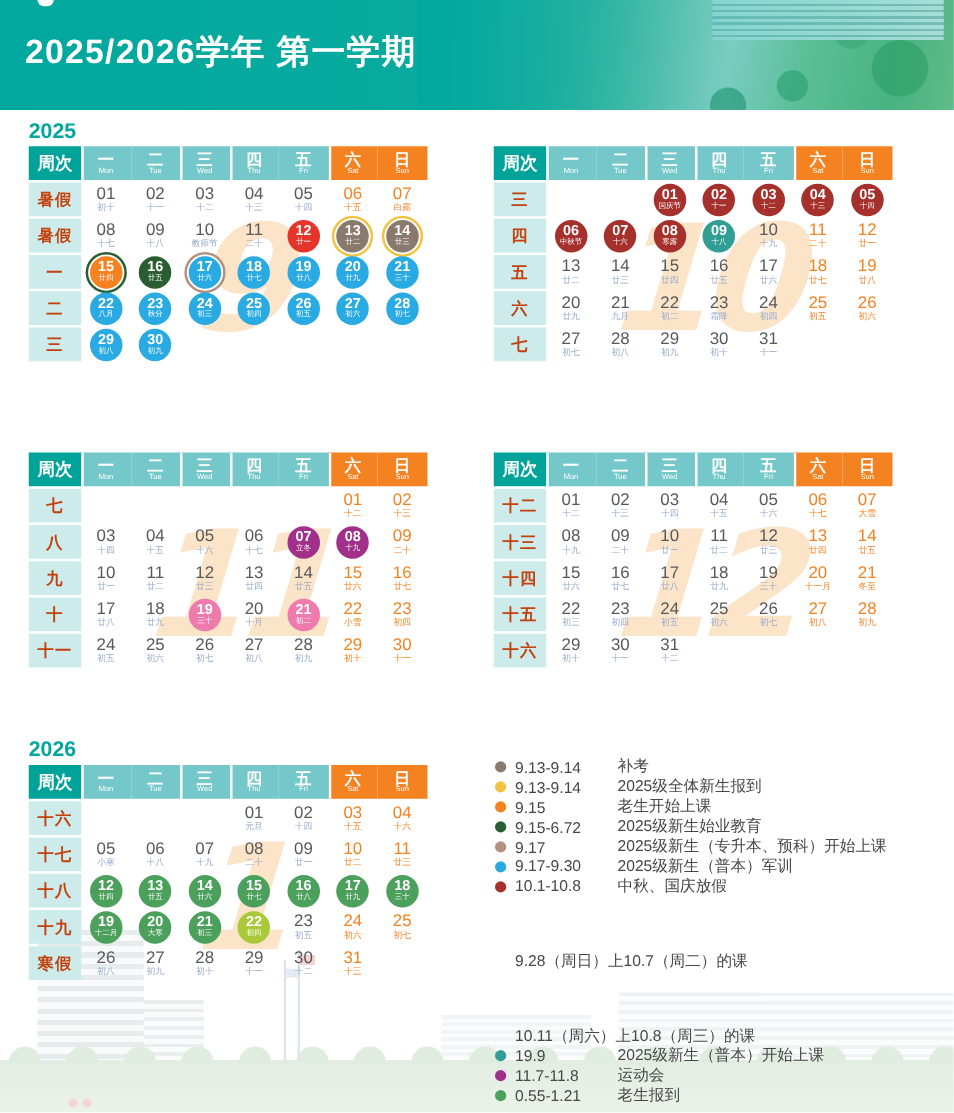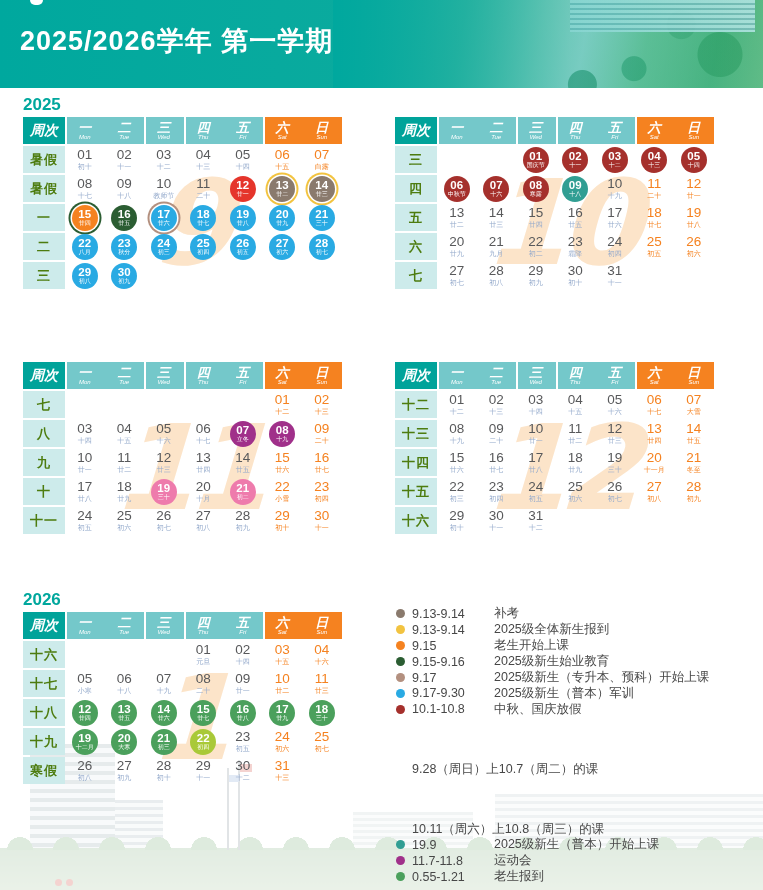--- a/index.html
+++ b/index.html
@@ -46,27 +46,27 @@
     background:repeating-linear-gradient(to bottom,#c2cfd2 0 3px,#eef3f4 3px 6px);}
   .bp-umb{position:absolute;bottom:4px;width:7px;height:7px;border-radius:50%;background:#d23b2e;}
 
   
   .year-label{position:absolute;font-size:17px;font-weight:bold;color:#00a79d;z-index:1;}
   .month{position:absolute;width:319px;z-index:1;}
   .cal{display:grid;grid-template-columns:42px repeat(7,39.5px);grid-auto-rows:27px;row-gap:2px;position:relative;z-index:1;}
   .wm{position:absolute;left:55%;top:106px;transform:translate(-50%,-50%) skewX(-6deg);
     font-size:118px;line-height:1;font-weight:bold;font-style:italic;letter-spacing:-8px;
     color:#fce4c9;z-index:0;font-family:"DejaVu Sans",sans-serif;}
-  .hcell{background:#74c8ca;color:#fff;display:flex;flex-direction:column;align-items:center;justify-content:center;font-style:italic;}
+  .hcell{background:#74c8ca;color:#fff;display:flex;flex-direction:column;align-items:center;justify-content:center;}
   .hcell .hzh{font-size:13px;font-weight:bold;line-height:13px;}
   .hcell .hen{font-size:6px;line-height:7px;}
   .hcell.weeknum{background:#00a39a;font-weight:bold;font-size:14px;}
   .hcell.wkend{background:#f58220;}
   .hcell.sep{box-shadow:inset 2px 0 0 #fff;}
-  .wlabel{background:#cdebeb;color:#4d7c0f;font-weight:bold;font-size:13px;
+  .wlabel{background:#cdebeb;color:#c2410c;font-weight:bold;font-size:13px;
     display:flex;align-items:center;justify-content:center;letter-spacing:1px;}
   .dcell{display:flex;flex-direction:column;align-items:center;justify-content:flex-start;}
   .dnum{font-size:13.5px;color:#58595b;line-height:14px;margin-top:2px;}
   .dsub{font-size:7px;color:#93a9cb;line-height:8px;margin-top:1px;}
   .dcell.wkend .dnum,.dcell.wkend .dsub{color:#f58220;}
   .circ{width:26px;height:26px;border-radius:50%;color:#fff;flex:none;
     display:flex;flex-direction:column;align-items:center;justify-content:center;margin-top:1px;}
   .cnum{font-size:11.5px;font-weight:bold;line-height:11px;}
   .csub{font-size:6px;line-height:7px;margin-top:0px;}
 
@@ -1030,21 +1030,21 @@
       <span class="ldate">9.13-9.14</span>
       <span class="ldesc">2025级全体新生报到</span>
     </div>
     <div class="lrow">
       <span class="ldot" style="background: rgb(245, 130, 32);"></span>
       <span class="ldate">9.15</span>
       <span class="ldesc">老生开始上课</span>
     </div>
     <div class="lrow">
       <span class="ldot" style="background: rgb(43, 93, 50);"></span>
-      <span class="ldate">9.15-9.16</span>
+      <span class="ldate">9.15-6.72</span>
       <span class="ldesc">2025级新生始业教育</span>
     </div>
     <div class="lrow">
       <span class="ldot" style="background: rgb(179, 144, 127);"></span>
       <span class="ldate">9.17</span>
       <span class="ldesc">2025级新生（专升本、预科）开始上课</span>
     </div>
     <div class="lrow">
       <span class="ldot" style="background: rgb(41, 170, 227);"></span>
       <span class="ldate">9.17-9.30</span>

